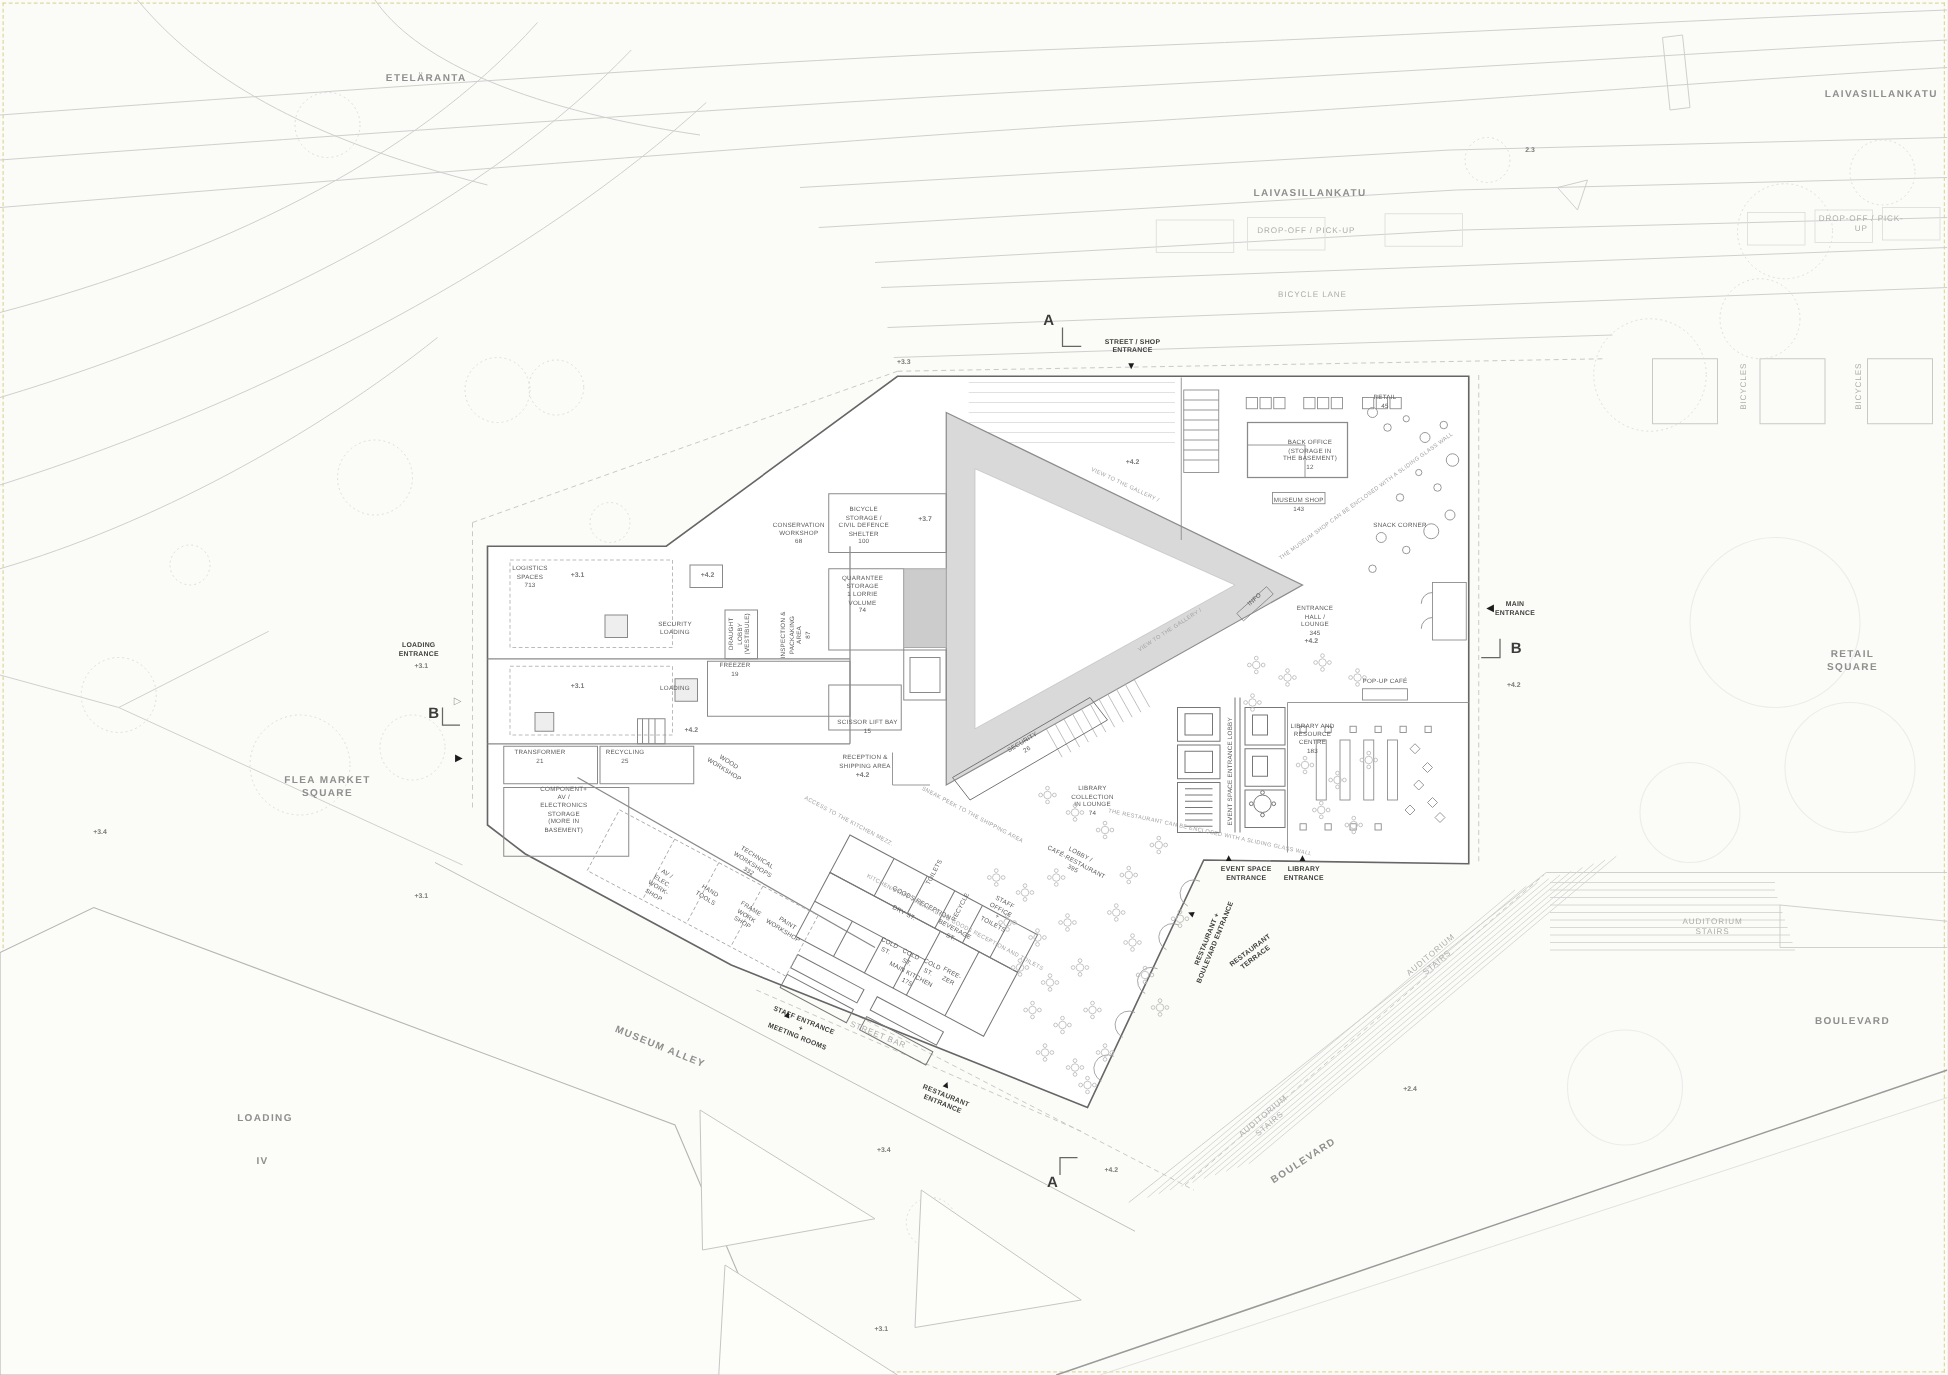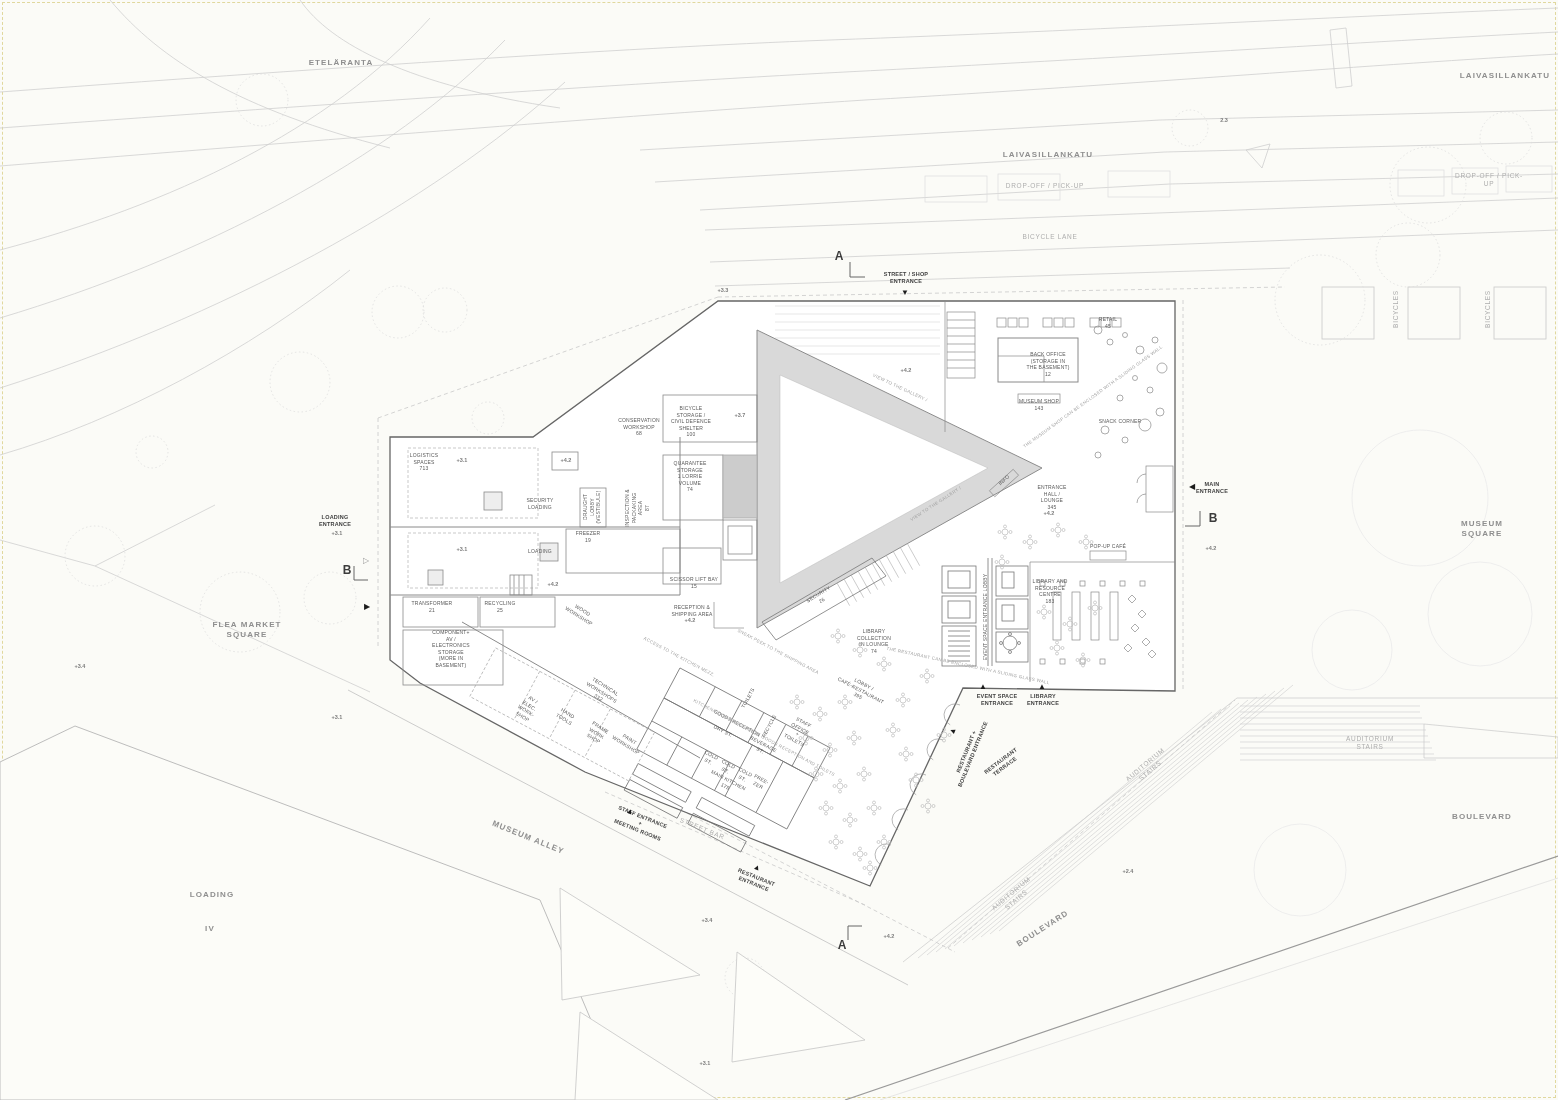--- a/index.html
+++ b/index.html
@@ -314,22 +314,22 @@
     <use href="#tc" x="927" y="676"></use>
         <use href="#tc" x="944" y="735"></use>
   </g>
 </svg>
 
 <div class="layer">
 
 <div class="lbl street" style="left: 341px; top: 63px; transform: translate(-50%, -50%) rotate(0deg);">ETELÄRANTA</div>
       <div class="lbl street" style="left: 1505px; top: 76px; transform: translate(-50%, -50%) rotate(0deg);">LAIVASILLANKATU</div>
       <div class="lbl street" style="left: 1048px; top: 155px; transform: translate(-50%, -50%) rotate(0deg);">LAIVASILLANKATU</div>
-      <div class="lbl street" style="left: 1482px; top: 529px; transform: translate(-50%, -50%) rotate(0deg);">MUSEUM SQUARE</div>
-      <div class="lbl street" style="left: 247px; top: 630px; transform: translate(-50%, -50%) rotate(0deg);">FLEA MARKET
+      <div class="lbl street" style="left: 1482px; top: 529px; transform: translate(-50%, -50%) rotate(0deg);">RETAIL SQUARE</div>
+      <div class="lbl street" style="left: 262px; top: 630px; transform: translate(-50%, -50%) rotate(0deg);">FLEA MARKET
 SQUARE</div>
       <div class="lbl street" style="left: 528px; top: 838px; transform: translate(-50%, -50%) rotate(22deg);">MUSEUM ALLEY</div>
       <div class="lbl street" style="left: 212px; top: 895px; transform: translate(-50%, -50%) rotate(0deg);">LOADING</div>
       <div class="lbl street" style="left: 210px; top: 929px; transform: translate(-50%, -50%) rotate(0deg);">IV</div>
       <div class="lbl street" style="left: 1482px; top: 817px; transform: translate(-50%, -50%) rotate(0deg);">BOULEVARD</div>
       <div class="lbl street" style="left: 1043px; top: 929px; transform: translate(-50%, -50%) rotate(-33deg);">BOULEVARD</div>
     </div>
 <div class="layer">
 
 <div class="lbl lane" style="left: 1045px; top: 186px; transform: translate(-50%, -50%) rotate(0deg);">DROP-OFF / PICK-UP</div>

